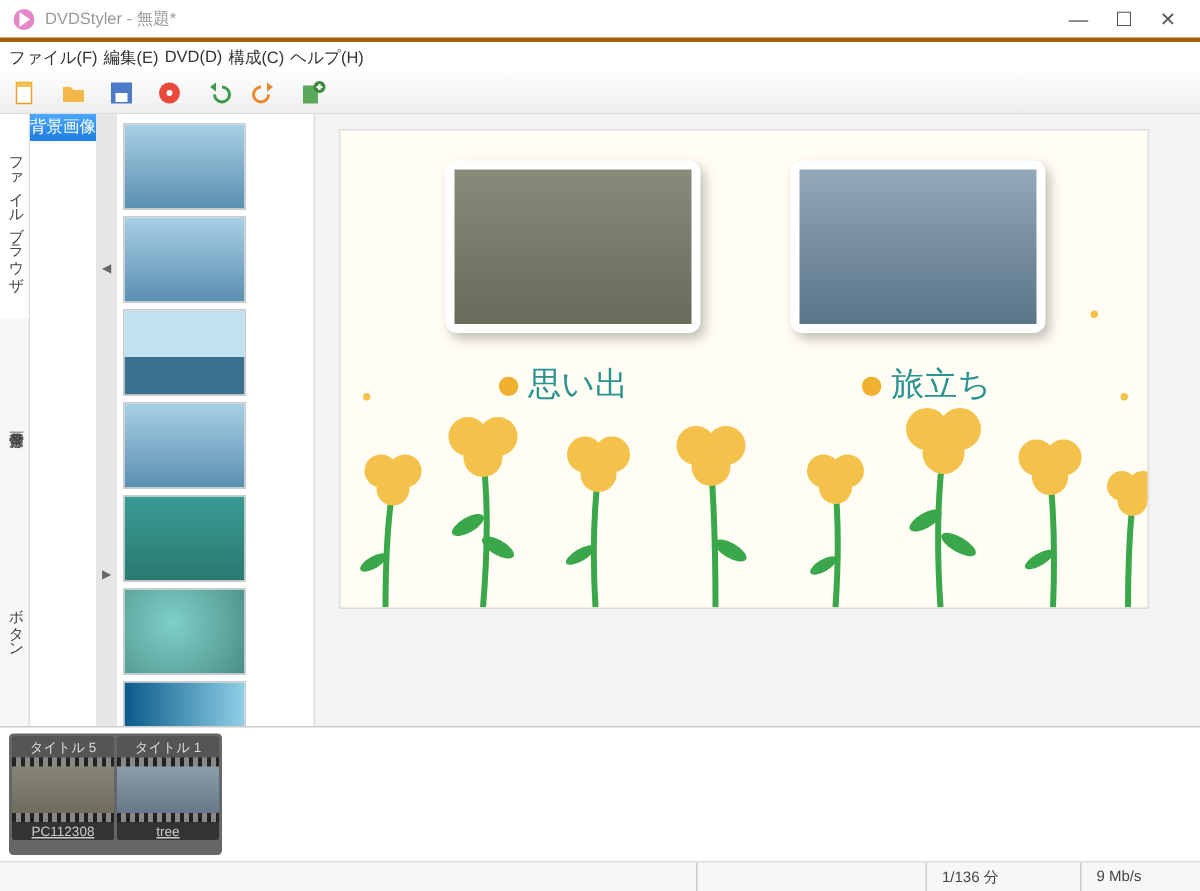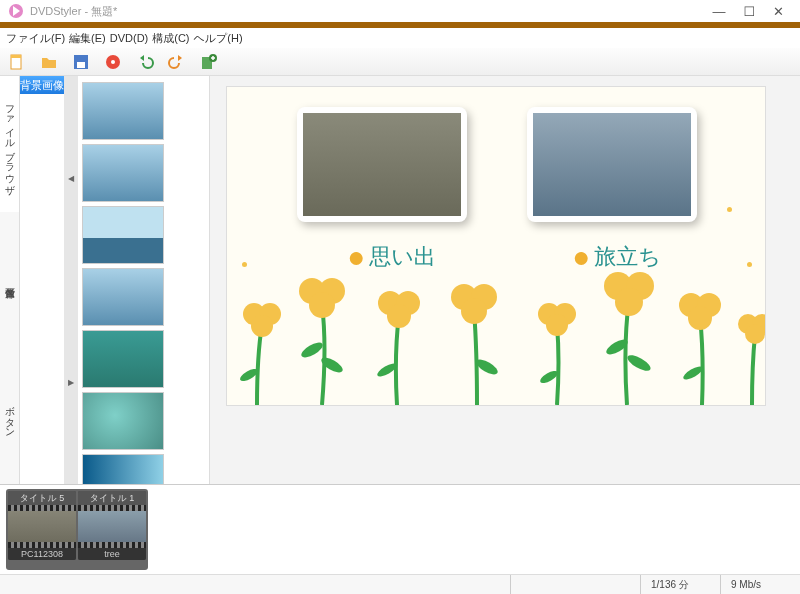--- a/index.html
+++ b/index.html
@@ -1,17 +1,17 @@
 <!DOCTYPE html>
 <html><head>
 <meta charset="utf-8">
 <style>
 * { margin: 0; padding: 0; box-sizing: border-box; }
 body { font-family: "Meiryo", "Yu Gothic", sans-serif; font-size: 11px; background: #fff; overflow: hidden; width: 800px; height: 594px; }
-.titlebar { height: 28px; display: flex; align-items: center; padding: 0 8px; background: #fff; border-bottom: 6px solid #a16207; }
+.titlebar { height: 28px; display: flex; align-items: center; padding: 0 8px; background: #fff; border-bottom: 3px solid #a16207; }
 .titlebar-icon { width: 16px; height: 16px; margin-right: 6px; }
 .titlebar-text { flex: 1; color: #999; font-size: 11px; }
 .win-controls { display: flex; gap: 18px; align-items: center; padding-right: 8px; }
 .win-btn { color: #555; cursor: pointer; font-size: 13px; }
 .menubar { height: 20px; display: flex; align-items: center; padding: 0 6px; gap: 4px; background: #fff; }
 .menu-item { color: #333; font-size: 11px; cursor: pointer; }
 .toolbar { height: 28px; display: flex; align-items: center; padding: 0 6px; gap: 10px; background: linear-gradient(#fdfdfd,#efefef); border-bottom: 1px solid #ddd; }
 .tb-btn { width: 22px; height: 22px; display: flex; align-items: center; justify-content: center; cursor: pointer; }
 .main { display: flex; height: calc(594px - 28px - 20px - 28px - 90px - 20px); }
 .side-tabs { width: 20px; background: #f7f7f7; display: flex; flex-direction: column; border-right: 1px solid #ddd; }
@@ -35,40 +35,40 @@
 .canvas-wrap { flex: 1; background: #f3f3f3; display: flex; align-items: flex-start; justify-content: flex-start; padding: 10px 0 0 16px; }
 .canvas { width: 540px; height: 320px; background: #fffdf4; position: relative; border: 1px solid #ddd; overflow: hidden; }
 .dvd-thumb { position: absolute; width: 170px; height: 115px; background: #fff; border-radius: 8px; box-shadow: 3px 4px 8px rgba(0,0,0,0.25); padding: 6px; }
 .dvd-thumb .inner { width: 100%; height: 100%; background: #888; }
 .dvd-thumb.one { left: 70px; top: 20px; }
 .dvd-thumb.one .inner { background: linear-gradient(#8a8a7a,#6a6a5a); }
 .dvd-thumb.two { left: 300px; top: 20px; }
 .dvd-thumb.two .inner { background: linear-gradient(#94a8b8,#5a7488); }
 .dvd-label { position: absolute; font-size: 22px; color: #2a9290; font-family: serif; }
 .dvd-label .dot { color: #f0b030; margin-right: 4px; font-size: 30px; position: relative; top: 3px; }
-.dvd-label.one { left: 120px; top: 150px; }
+.dvd-label.one { left: 103px; top: 150px; }
 .dvd-label.two { left: 345px; top: 150px; }
 .flower { position: absolute; bottom: 0; }
 .petal { fill: #f4c24a; }
 .stem { stroke: #3aa84a; stroke-width: 4; fill: none; }
 .leaf { fill: #3aa84a; }
 .seed { position: absolute; width: 5px; height: 5px; background: #f4c24a; border-radius: 50%; }
 .timeline { height: 90px; background: #fff; border-top: 1px solid #ccc; display: flex; padding: 4px 6px; gap: 6px; }
 .tl-group { background: #666; border-radius: 3px; padding: 2px; }
 .tl-group-header { color: #eee; font-size: 10px; padding: 0 4px 2px; }
 .tl-row { display: flex; gap: 2px; }
 .tl-item { width: 68px; background: #444; border-radius: 2px; overflow: hidden; }
 .tl-item-header { background: #555; color: #ddd; font-size: 9px; text-align: center; padding: 1px 0; }
 .tl-item-img { width: 100%; height: 42px; background: #888; }
-.tl-item-footer { background: #333; color: #ccc; font-size: 9px; text-align: center; padding: 1px 0; }
+.tl-item-footer { background: #333; color: #ccc; font-size: 9px; text-align: center; padding: 1px 0; text-decoration: underline; }
 .film { position: relative; }
 .film::before, .film::after { content:""; position: absolute; left:0; right:0; height:6px; background: repeating-linear-gradient(90deg,#222 0 3px,#888 3px 6px); }
 .film::before { top: 14px; }
 .film::after { bottom: 12px; }
-.statusbar { height: 20px; background: #f7f7f7; border-top: 1px solid #ddd; display: flex; align-items: center; justify-content: flex-end; font-size: 10px; color: #444; }
+.statusbar { height: 20px; background: #f7f7f7; border-top: 1px solid #ddd; display: flex; align-items: center; justify-content: flex-end; font-size: 10px; color: #444; gap: 23px; }
 .status-cell { border-left: 1px solid #ccc; padding: 0 10px; height: 100%; display: flex; align-items: center; min-width: 80px; }
 </style>
 </head>
 <body>
 
 <div class="titlebar">
   <span class="titlebar-icon">
     <svg viewBox="0 0 16 16">
         <circle cx="8" cy="8" r="7" fill="#e488c8"></circle>
         <path d="M5 3 L12 8 L5 13 Z" fill="#fff"></path>

